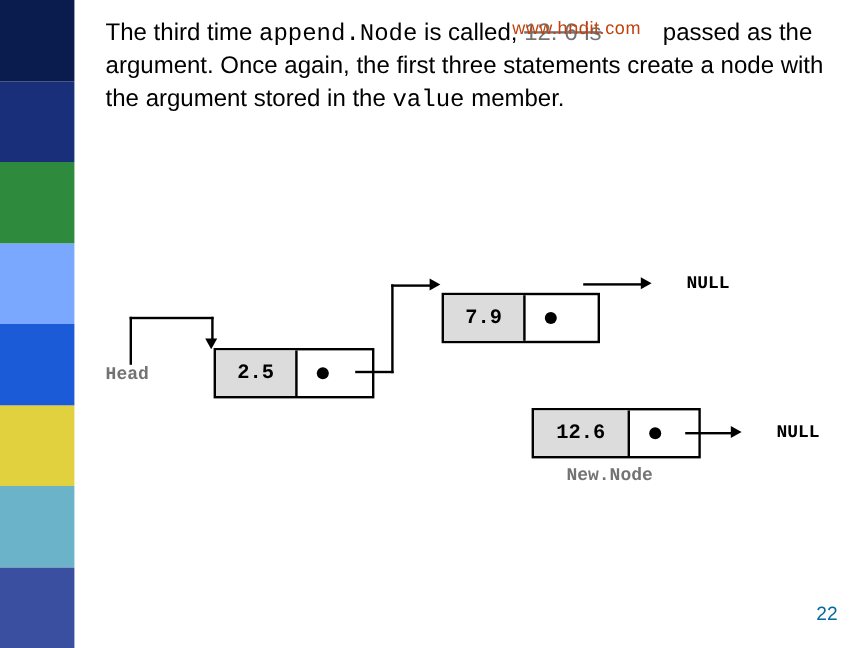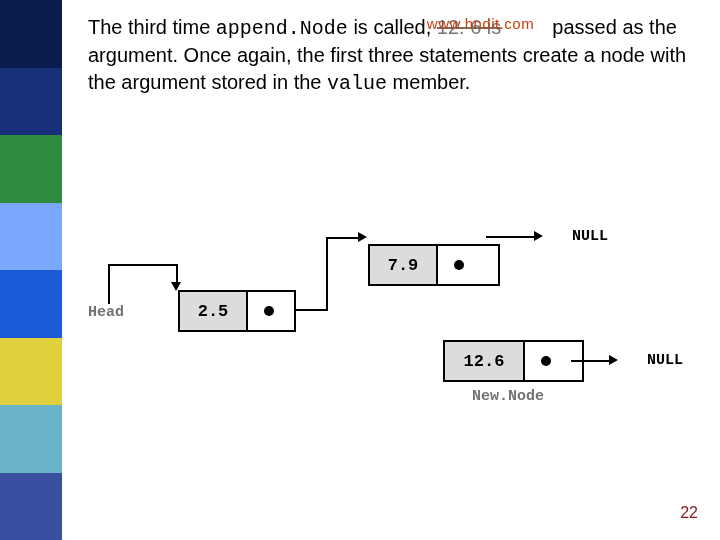--- a/index.html
+++ b/index.html
@@ -93,21 +93,21 @@
     border-left: 9px solid #000;
   }
   .arrow-head.down {
     border-left: 5px solid transparent;
     border-right: 5px solid transparent;
     border-top: 9px solid #000;
   }
   .pagenum {
     position: absolute;
     right: 22px; bottom: 18px;
-    font-size: 16px; color: #7f1d1d;
+    font-size: 16px; color: #0369a1;
   }
 </style>
 </head>
 <body>
 
 <div class="sidebar">
   <div class="block c-darknavy"></div>
   <div class="block c-darkblue"></div>
   <div class="block c-green"></div>
   <div class="block c-skyblue"></div>
@@ -126,21 +126,21 @@
 
 <div class="diagram">
 
   <div class="label" style="left:0px; top:104px;">Head</div>
 
   <div class="arrow" style="left:20px; top:64px; width:2px; height:40px;"></div>
   <div class="arrow" style="left:20px; top:64px; width:70px; height:2px;"></div>
   <div class="arrow" style="left:88px; top:64px; width:2px; height:20px;"></div>
   <div class="arrow-head down" style="left:83px; top:82px;"></div>
 
-  <div class="node" style="left:90px; top:90px; width:118px;">
+  <div class="node" style="left:90px; top:90px; width:134px;">
     <div class="val">2.5</div>
     <div class="ptr">
         <div class="dot"></div>
       </div>
   </div>
 
   <div class="arrow" style="left:208px; top:109px; width:32px; height:2px;"></div>
   <div class="arrow" style="left:238px; top:37px; width:2px; height:74px;"></div>
   <div class="arrow" style="left:238px; top:37px; width:34px; height:2px;"></div>
   <div class="arrow-head right" style="left:270px; top:32px;"></div>

